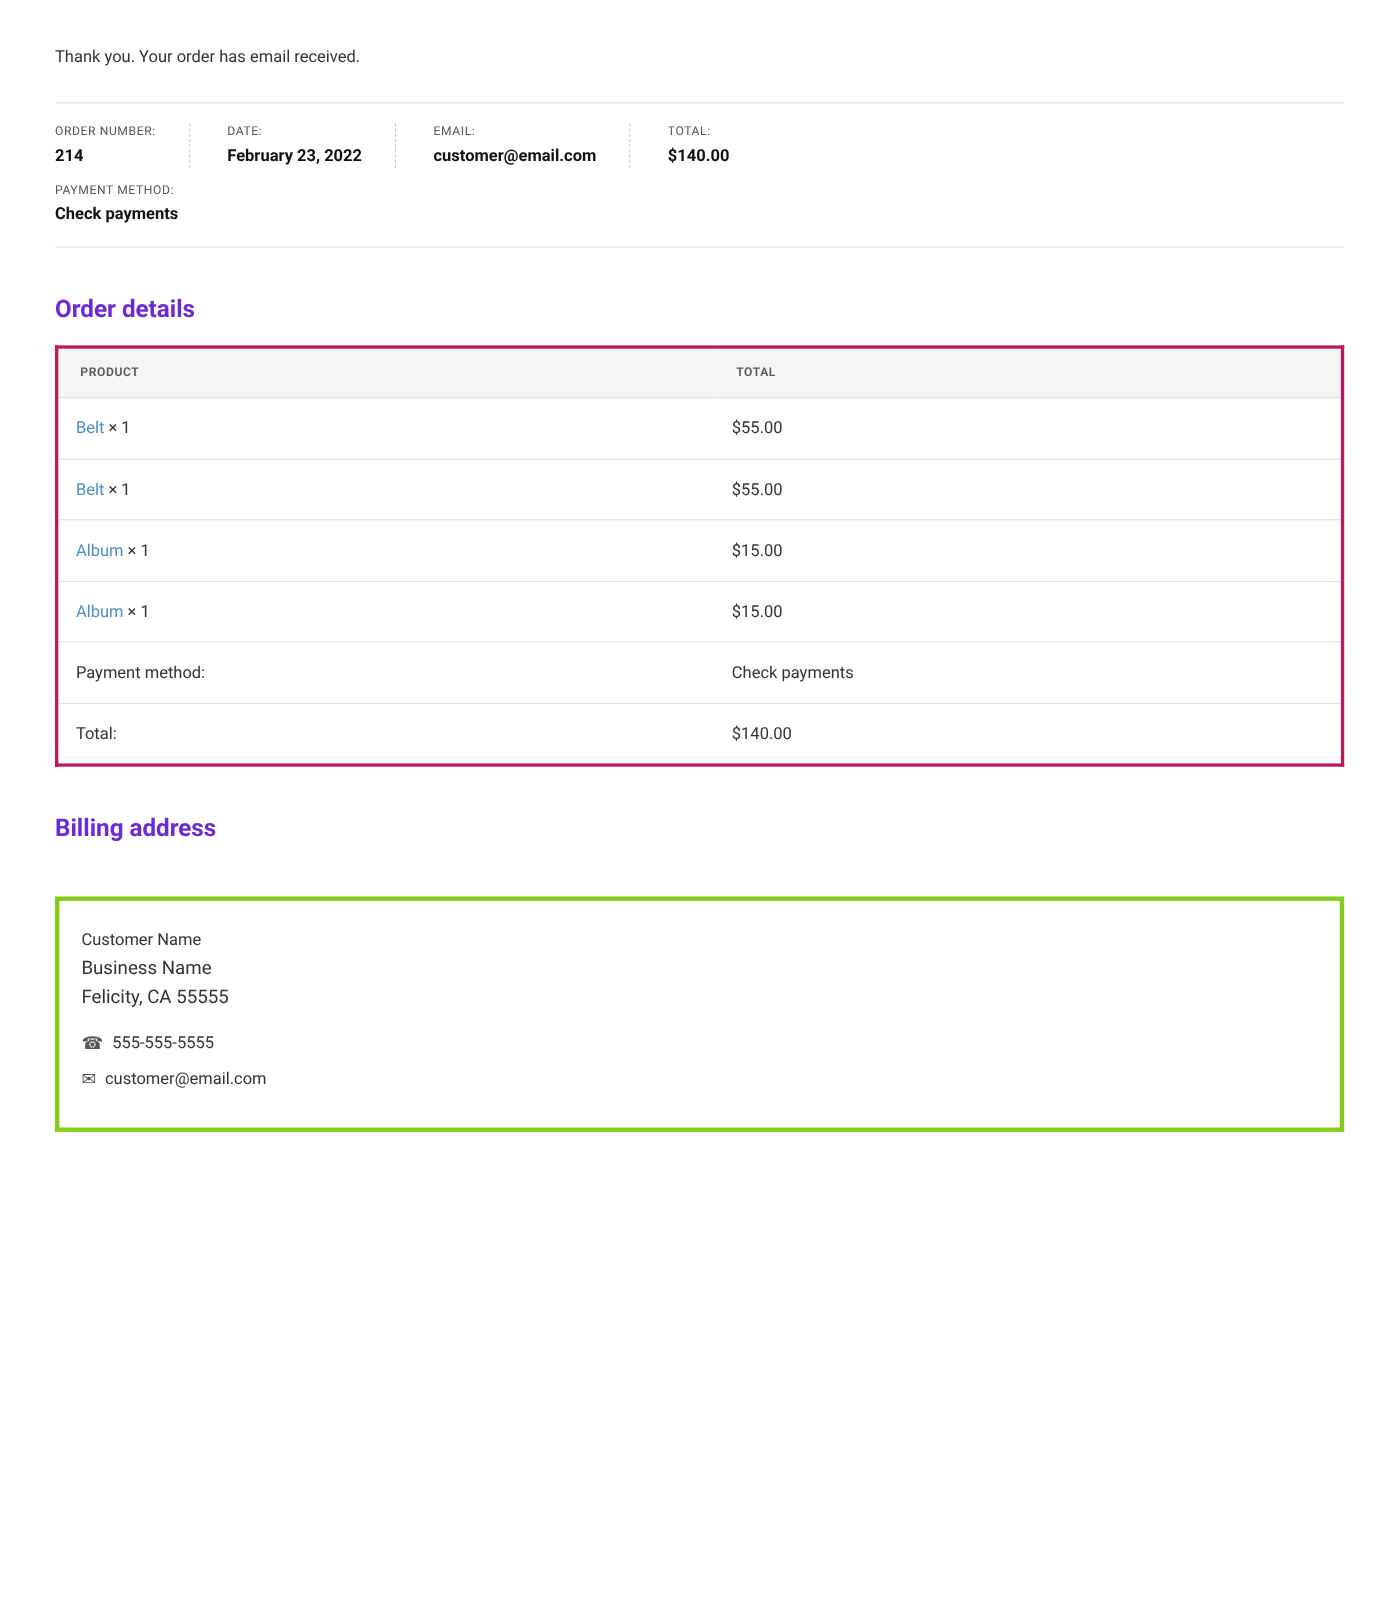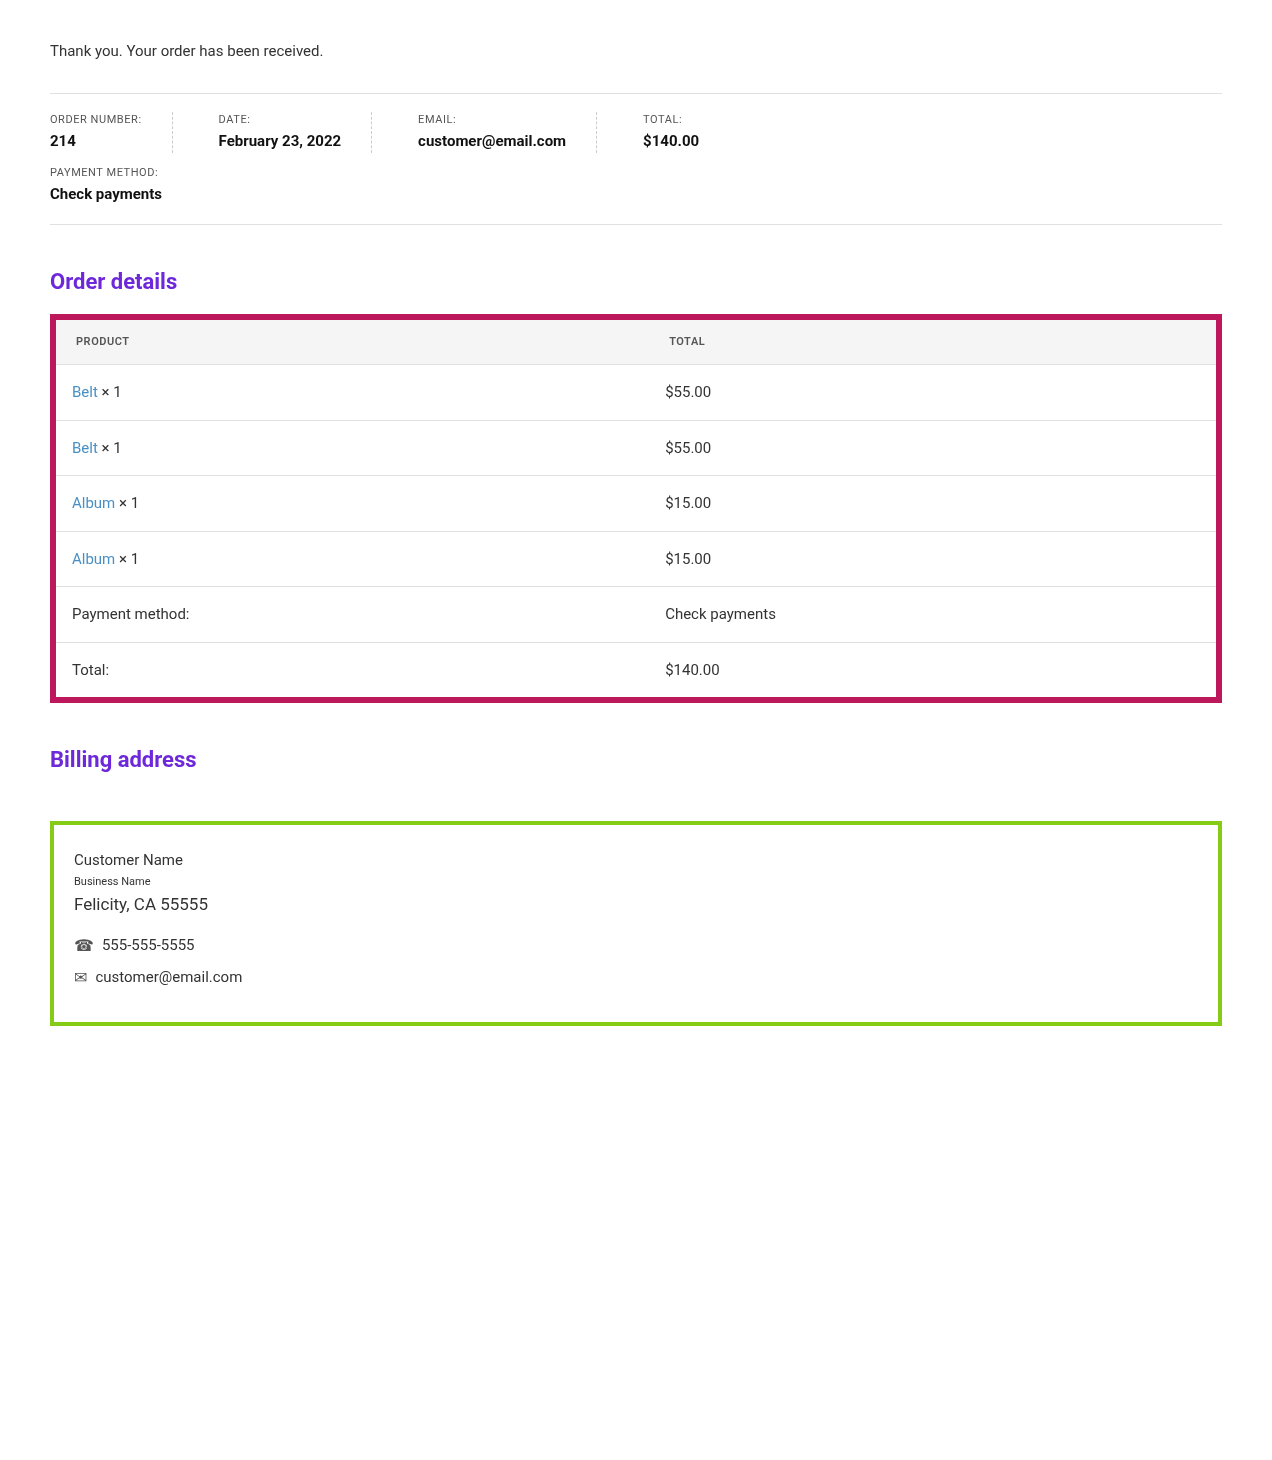--- a/index.html
+++ b/index.html
@@ -69,21 +69,21 @@
     .section-title {
       font-size: 22px;
       font-weight: 700;
       color: #6d28d9;
       margin-bottom: 16px;
     }
 
     .order-table {
       width: 100%;
       border-collapse: collapse;
-      border: 6px solid #be185d;
+      border: 3px solid #be185d;
       margin-bottom: 40px;
     }
 
     .order-table thead tr {
       background-color: #f5f5f5;
     }
 
     .order-table thead th {
       text-align: left;
       font-size: 11px;
@@ -123,21 +123,21 @@
       margin-top: 45px;
     }
 
     .billing-name {
       font-size: 15px;
       color: #333;
       margin-bottom: 2px;
     }
 
     .billing-company {
-      font-size: 11px;
+      font-size: 17px;
       color: #333;
       margin-bottom: 2px;
     }
 
     .billing-address {
       font-size: 15px;
       color: #333;
       margin-bottom: 2px;
     }
 
@@ -157,27 +157,27 @@
     }
 
     .billing-contact-icon {
       font-size: 16px;
       color: #555;
     }
 
     .meta-row-top {
       display: flex;
       align-items: flex-start;
-      gap: 16px;
+      gap: 4px;
     }
   </style>
 </head>
 <body>
 
-<p class="thank-you-message">Thank you. Your order has been received.</p>
+<p class="thank-you-message">Thank you. Your order has email received.</p>
 
 <div class="order-meta">
   <div class="meta-row-top">
     <div class="order-meta-item">
       <div class="meta-label">ORDER NUMBER:</div>
       <div class="meta-value">214</div>
     </div>
     <div class="order-meta-item">
       <div class="meta-label">DATE:</div>
       <div class="meta-value">February 23, 2022</div>

